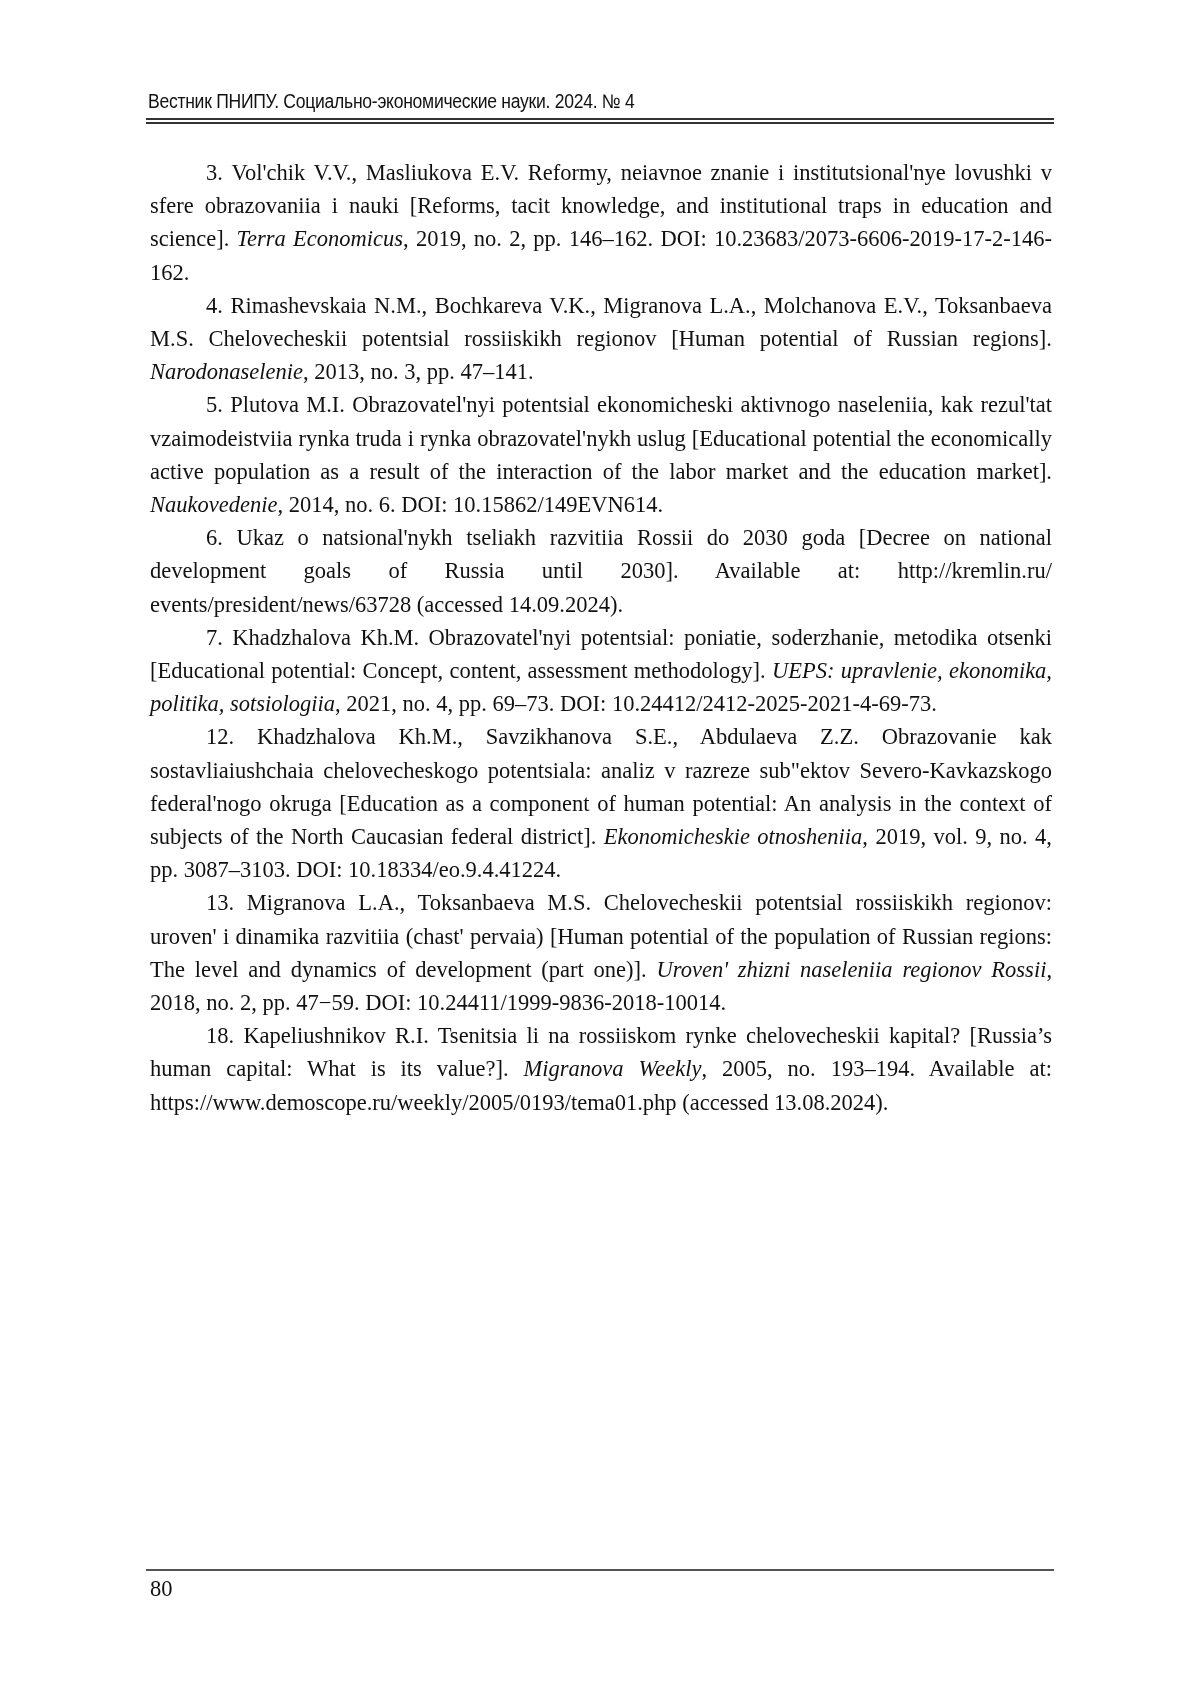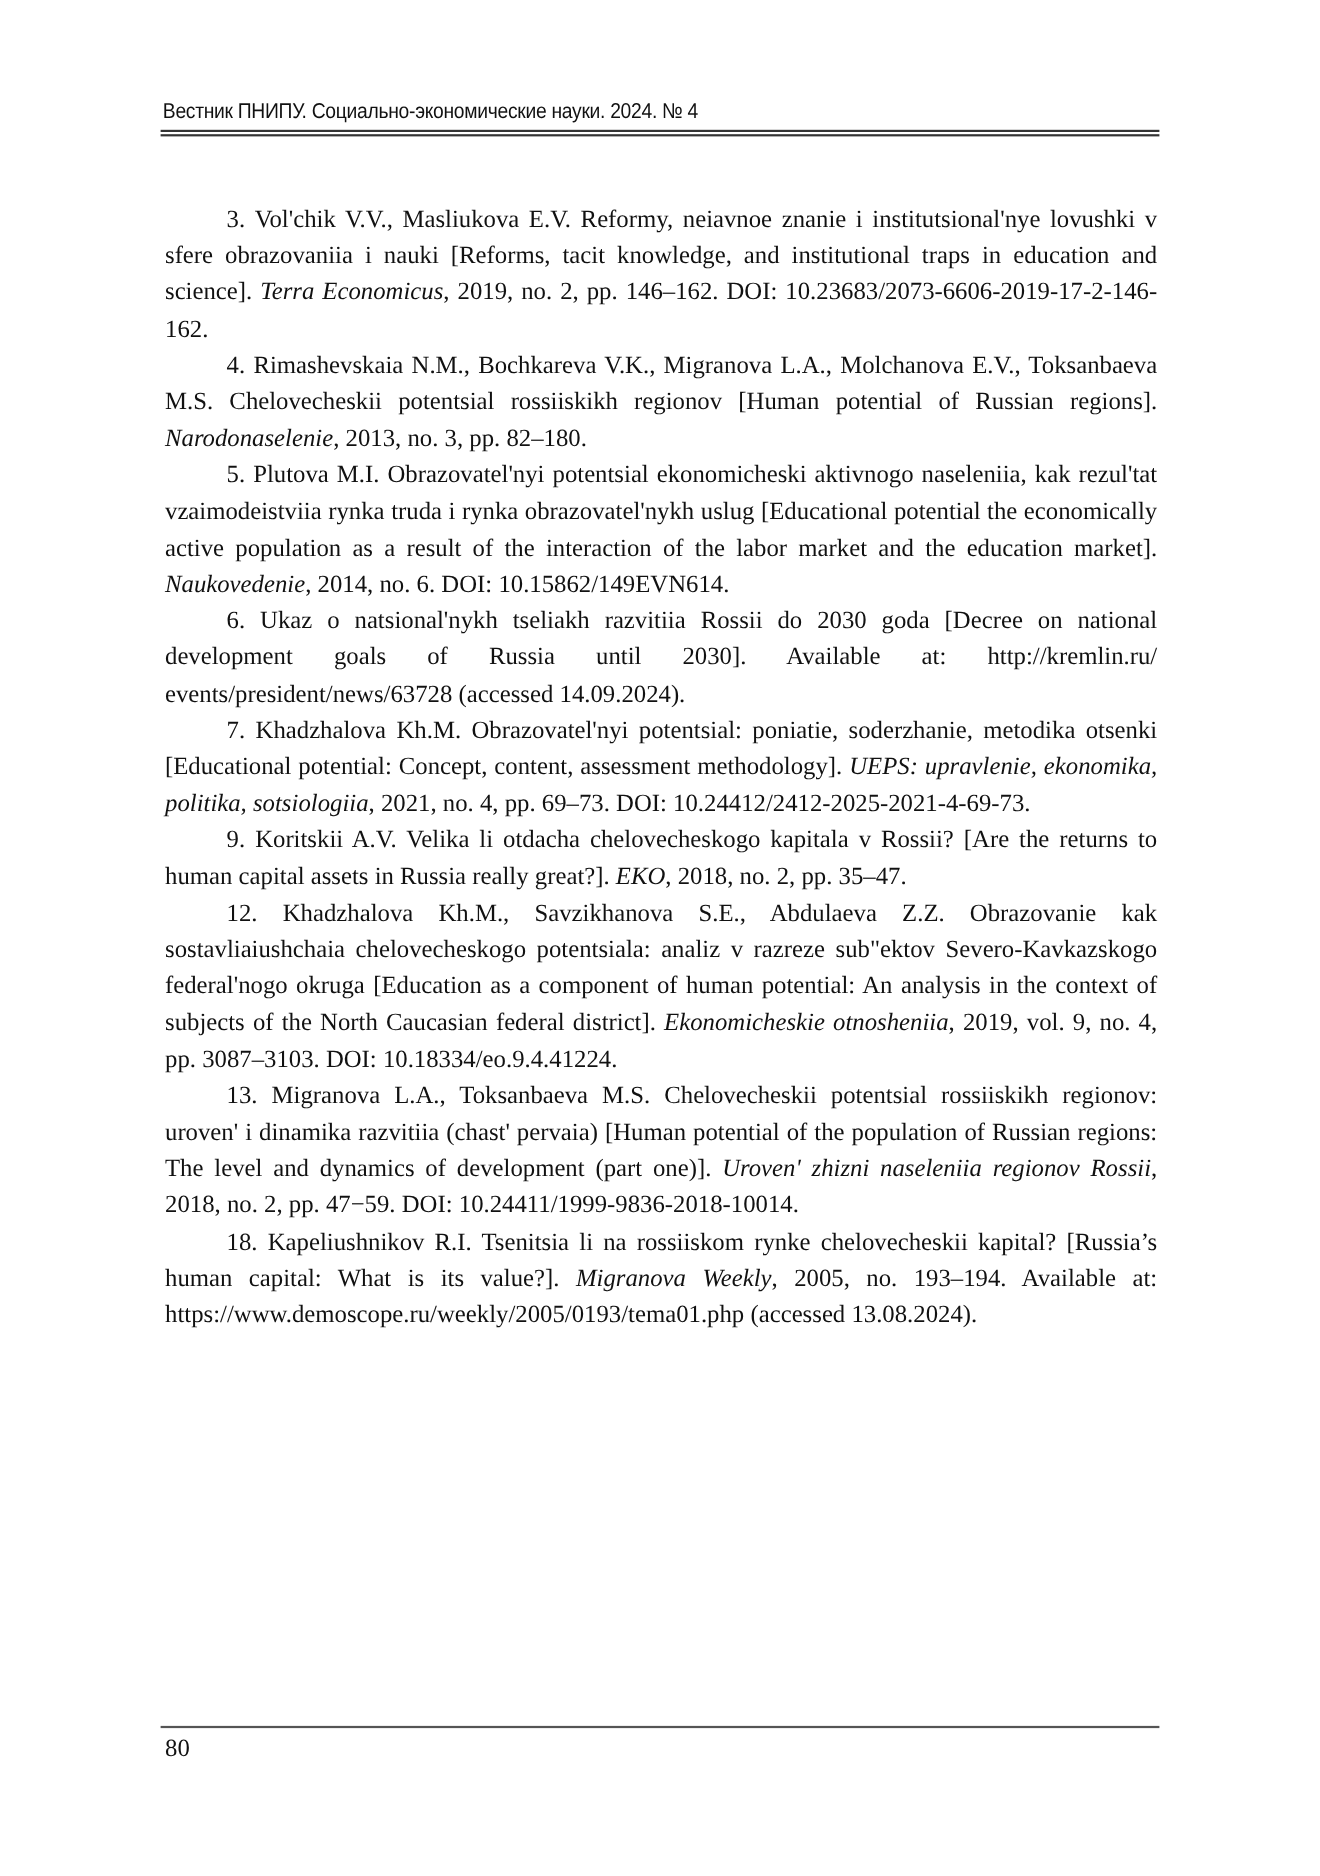--- a/index.html
+++ b/index.html
@@ -11,21 +11,21 @@
     letter-spacing: -0.3px; transform: scaleX(0.9); transform-origin: left top;
     white-space: nowrap;
   }
   .head-rule {
     position: absolute; left: 146px; width: 908px; top: 118px; height: 6px;
     border-top: 2px solid #333; border-bottom: 2px solid #333; box-sizing: border-box;
   }
   .refs {
     position: absolute; left: 150px; top: 156px; width: 902px;
     font-family: "Liberation Serif", serif; font-size: 22.5px; line-height: 33.2px;
-    color: #111; text-align: justify; margin-top: 26px;
+    color: #111; text-align: justify;
   }
   .ref { margin: 0; text-indent: 56px; hyphens: manual; }
   .ref i { font-style: italic; }
   .foot-rule {
     position: absolute; left: 146px; width: 908px; top: 1569px; height: 0;
     border-top: 2px solid #555;
   }
   .page-number {
     position: absolute; left: 150px; top: 1576px;
     font-family: "Liberation Serif", serif; font-size: 22.5px; color: #111; text-align: right;
@@ -33,25 +33,24 @@
 </style>
 </head>
 <body>
 
 <div class="page">
   <div class="running-head">Вестник ПНИПУ. Социально-экономические науки. 2024. № 4</div>
   <div class="head-rule"></div>
 
   <div class="refs">
     <p class="ref"><span>3.</span>&nbsp;<span>Vol'chik V.V., Masliukova E.V. Reformy, neiavnoe znanie i institutsional'nye lovushki v sfere obrazovaniia i nauki [Reforms, tacit knowledge, and institutional traps in education and science]. </span><i>Terra Economicus</i><span>, 2019, no. 2, pp. 146–162. DOI: 10.23683/2073-6606-2019-17-2-146-162.</span></p>
-    <p class="ref"><span>4.</span>&nbsp;<span>Rimashevskaia N.M., Bochkareva V.K., Migranova L.A., Molchanova E.V., Toksanbaeva M.S. Chelovecheskii potentsial rossiiskikh regionov [Human potential of Russian regions]. </span><i>Narodonaselenie</i><span>, 2013, no. 3, pp. 82–180.</span></p>
+    <p class="ref"><span>4.</span>&nbsp;<span>Rimashevskaia N.M., Bochkareva V.K., Migranova L.A., Molchanova E.V., Toksanbaeva M.S. Chelovecheskii potentsial rossiiskikh regionov [Human potential of Russian regions]. </span><i>Narodonaselenie</i><span>, 2013, no. 3, pp. 47–141.</span></p>
     <p class="ref"><span>5.</span>&nbsp;<span>Plutova M.I. Obrazovatel'nyi potentsial ekonomicheski aktivnogo naseleniia, kak rezul'tat vzaimodeistviia rynka truda i rynka obrazovatel'nykh uslug [Educational potential the economically active population as a result of the interaction of the labor market and the education market]. </span><i>Naukovedenie</i><span>, 2014, no. 6. DOI: 10.15862/149EVN614.</span></p>
     <p class="ref"><span>6.</span>&nbsp;<span>Ukaz o natsional'nykh tseliakh razvitiia Rossii do 2030 goda [Decree on na­tional development goals of Russia until 2030]. Available at: http://kremlin.ru/ events/president/news/63728 (accessed 14.09.2024).</span><i></i><span></span></p>
     <p class="ref"><span>7.</span>&nbsp;<span>Khadzhalova Kh.M. Obrazovatel'nyi potentsial: poniatie, soderzhanie, metodika otsenki [Educational potential: Concept, content, assessment methodology]. </span><i>UEPS: upravlenie, ekonomika, politika, sotsiologiia</i><span>, 2021, no. 4, pp. 69–73. DOI: 10.24412/2412-2025-2021-4-69-73.</span></p>
-    <p class="ref"><span>9.</span>&nbsp;<span>Koritskii A.V. Velika li otdacha chelovecheskogo kapitala v Rossii? [Are the returns to human capital assets in Russia really great?]. </span><i>EKO</i><span>, 2018, no. 2, pp. 35–47.</span></p>
     <p class="ref"><span>12.</span>&nbsp;<span>Khadzhalova Kh.M., Savzikhanova S.E., Abdulaeva Z.Z. Obrazovanie kak sostavliaiushchaia chelovecheskogo potentsiala: analiz v razreze sub"ektov Severo-Kavkazskogo federal'nogo okruga [Education as a component of human potential: An analysis in the context of subjects of the North Caucasian federal district]. </span><i>Ekonomicheskie otnosheniia</i><span>, 2019, vol. 9, no. 4, pp. 3087–3103. DOI: 10.18334/eo.9.4.41224.</span></p>
     <p class="ref"><span>13.</span>&nbsp;<span>Migranova L.A., Toksanbaeva M.S. Chelovecheskii potentsial rossiiskikh re­gionov: uroven' i dinamika razvitiia (chast' pervaia) [Human potential of the population of Russian regions: The level and dynamics of development (part one)]. </span><i>Uroven' zhizni naseleniia regionov Rossii</i><span>, 2018, no. 2, pp. 47−59. DOI: 10.24411/1999-9836-2018-10014.</span></p>
     <p class="ref"><span>18.</span>&nbsp;<span>Kapeliushnikov R.I. Tsenitsia li na rossiiskom rynke chelovecheskii kapital? [Russia’s human capital: What is its value?]. </span><i>Migranova Weekly</i><span>, 2005, no. 193–194. Available at: https://www.demoscope.ru/weekly/2005/0193/tema01.php (accessed 13.08.2024).</span></p>
   </div>
 
   <div class="foot-rule"></div>
   <div class="page-number">80</div>
 </div>
 
 </body></html>

